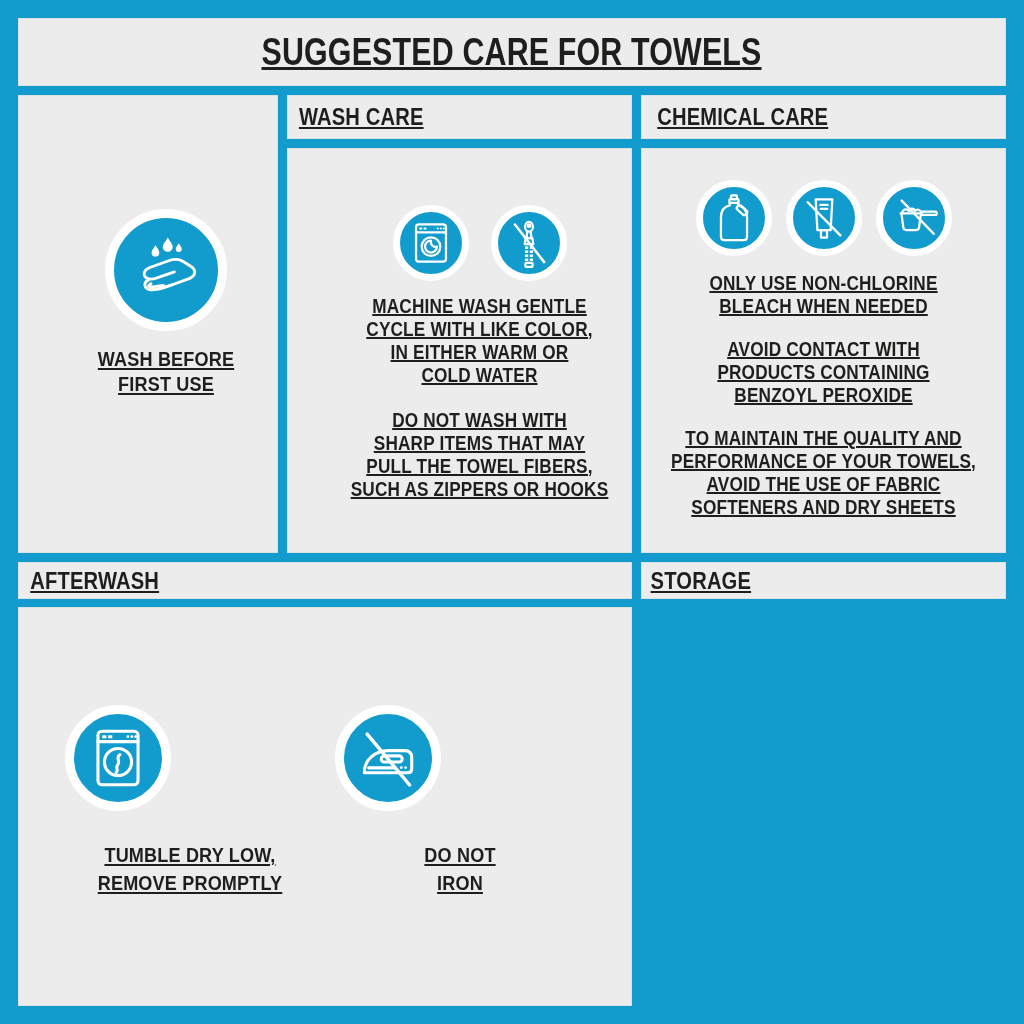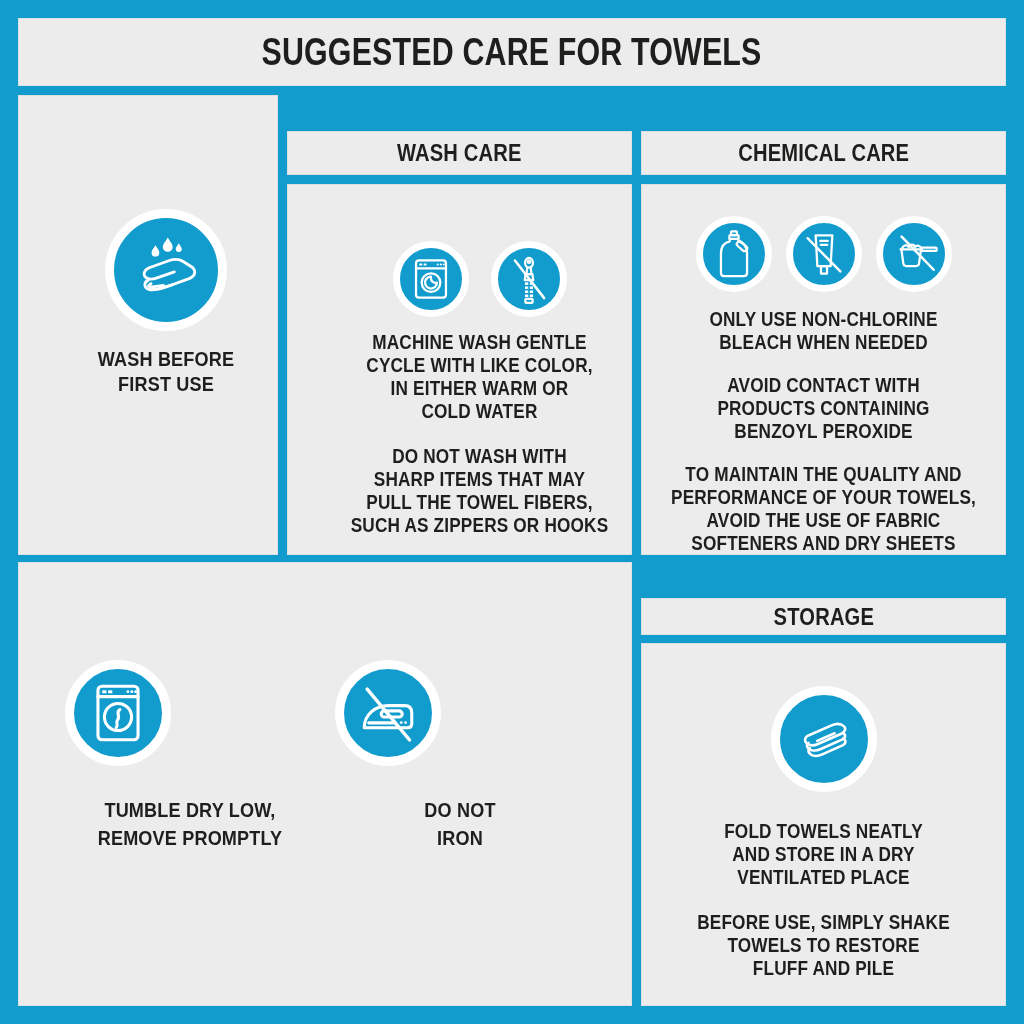--- a/index.html
+++ b/index.html
@@ -5,20 +5,21 @@
   html,body{margin:0;padding:0;background:#fff;}
   *{box-sizing:border-box;}
   .poster{
     width:1024px;height:1024px;
     background:#129CCE;
     padding:18px;
     display:flex;flex-direction:column;
     font-family:"Liberation Sans",sans-serif;
     color:#1E1E1C;
     overflow:hidden;
+    text-decoration:underline;
   }
   .panel{
     background:#ECECEC;
     box-shadow:inset 0 0 0 1px rgba(20,70,95,.07);
   }
   
   .title-panel{
     height:68px;margin-bottom:9px;
     display:flex;align-items:center;justify-content:center;
   }
@@ -26,21 +27,21 @@
     display:grid;grid-template-columns:260px 345px 365px;
     column-gap:9px;height:458px;margin-bottom:9px;
   }
   .row-bottom{
     display:grid;grid-template-columns:614px 365px;
     column-gap:9px;height:444px;
   }
   .col{display:flex;flex-direction:column;min-width:0;}
   .head{
     height:44px;margin-bottom:9px;flex:none;
-    display:flex;align-items:center;justify-content:center;margin-top:36px;
+    display:flex;align-items:center;
   }
   .row-bottom .head{height:37px;margin-bottom:8px;}
   .cell{flex:1;display:flex;flex-direction:column;align-items:center;}
   
   .txt{font-weight:700;text-align:center;white-space:pre-line;margin:0;letter-spacing:.2px;}
   .title{font-size:38px;transform:scaleX(.80);}
   .htxt{font-size:24px;transform:scaleX(.84);}
   .body{font-size:20px;line-height:23px;transform:scaleX(.86);width:100%;}
   .caption{font-size:21px;line-height:25px;transform:scaleX(.86);width:100%;}
   .figcap{font-size:21px;line-height:28px;transform:scaleX(.86);width:100%;}
@@ -196,20 +197,23 @@
 PERFORMANCE OF YOUR TOWELS,
 AVOID THE USE OF FABRIC
 SOFTENERS AND DRY SHEETS</p>
       </section>
     </div>
   </div>
 
   <div class="row-bottom">
 
     <div class="col">
+      <header class="panel head">
+        <h2 class="txt htxt">AFTERWASH</h2>
+      </header>
       <section class="panel cell afterwash-cell">
         <figure>
           <div class="badge badge-lg">
             <svg class="icon" width="74" height="74" viewBox="0 0 48 48">
               <rect x="11" y="6.6" width="26" height="34.8" rx="2.6"></rect>
               <line x1="11" y1="13.4" x2="37" y2="13.4"></line>
               <rect x="13.8" y="9.3" width="2.7" height="1.9" fill="#fff" stroke="none"></rect>
               <rect x="17.6" y="9.3" width="2.7" height="1.9" fill="#fff" stroke="none"></rect>
               <circle cx="30.4" cy="10.2" r="0.9" fill="#fff" stroke="none"></circle>
               <circle cx="33" cy="10.2" r="0.9" fill="#fff" stroke="none"></circle>
@@ -235,33 +239,15 @@
           <figcaption class="txt figcap">DO NOT
 IRON</figcaption>
         </figure>
       </section>
     </div>
 
     <div class="col">
       <header class="panel head">
         <h2 class="txt htxt">STORAGE</h2>
       </header>
-      <section class="panel cell storage-cell">
-        <div class="badge badge-lg">
-          <svg class="icon" width="76" height="76" viewBox="0 0 100 100">
-            <g stroke-width="3.4">
-              <path d="M28 46 L60 32 C66 29.5 72.5 29.8 76 33 C79.5 36.2 78 41 72 43.5 L42 56.5 C36 59 30 58.5 27 55.5 C24 52.3 24.5 48.5 28 46 Z"></path>
-              <path d="M74.5 42 C78.5 43.5 79 48 74.5 50.5 L45 63.5 C38.5 66.3 32 65.5 29 62 C27 59.6 27.5 56.8 29.5 55"></path>
-              <path d="M75 49.5 C79 51 79.5 55.5 75 58 L47 70.5 C40.5 73.3 34 72.5 31 69 C29 66.6 29.5 63.8 31.5 62"></path>
-              <path d="M41 52.5 L64 42.5"></path>
-            </g>
-          </svg>
-        </div>
-        <p class="txt body">FOLD TOWELS NEATLY
-AND STORE IN A DRY
-VENTILATED PLACE</p>
-        <p class="txt body">BEFORE USE, SIMPLY SHAKE
-TOWELS TO RESTORE
-FLUFF AND PILE</p>
-      </section>
     </div>
   </div>
 </div>
 
 </body></html>

